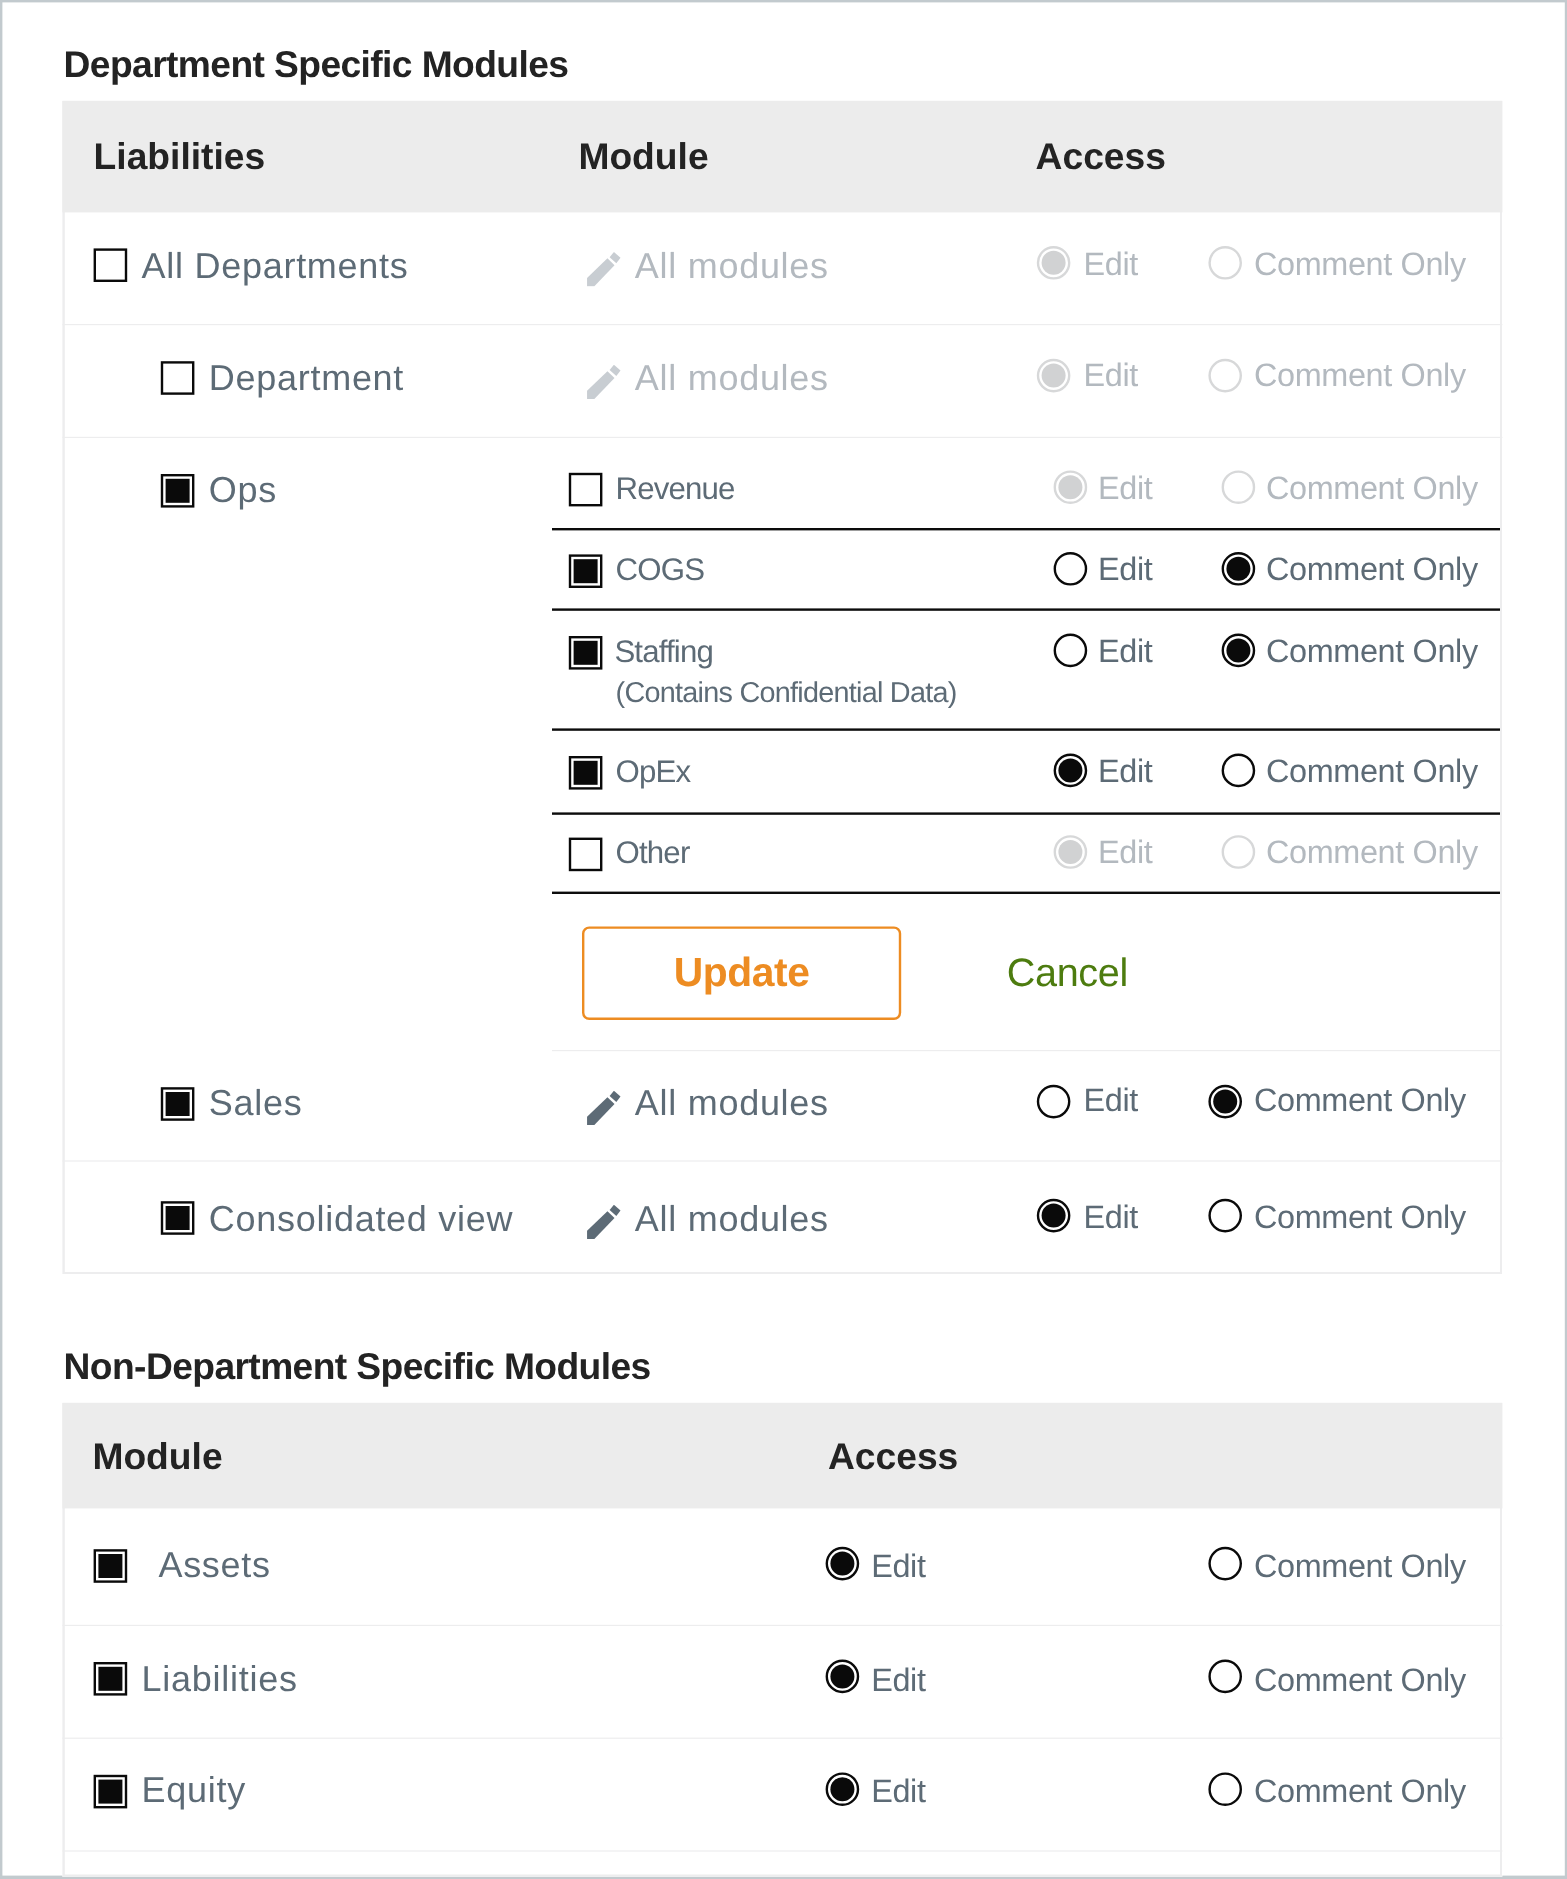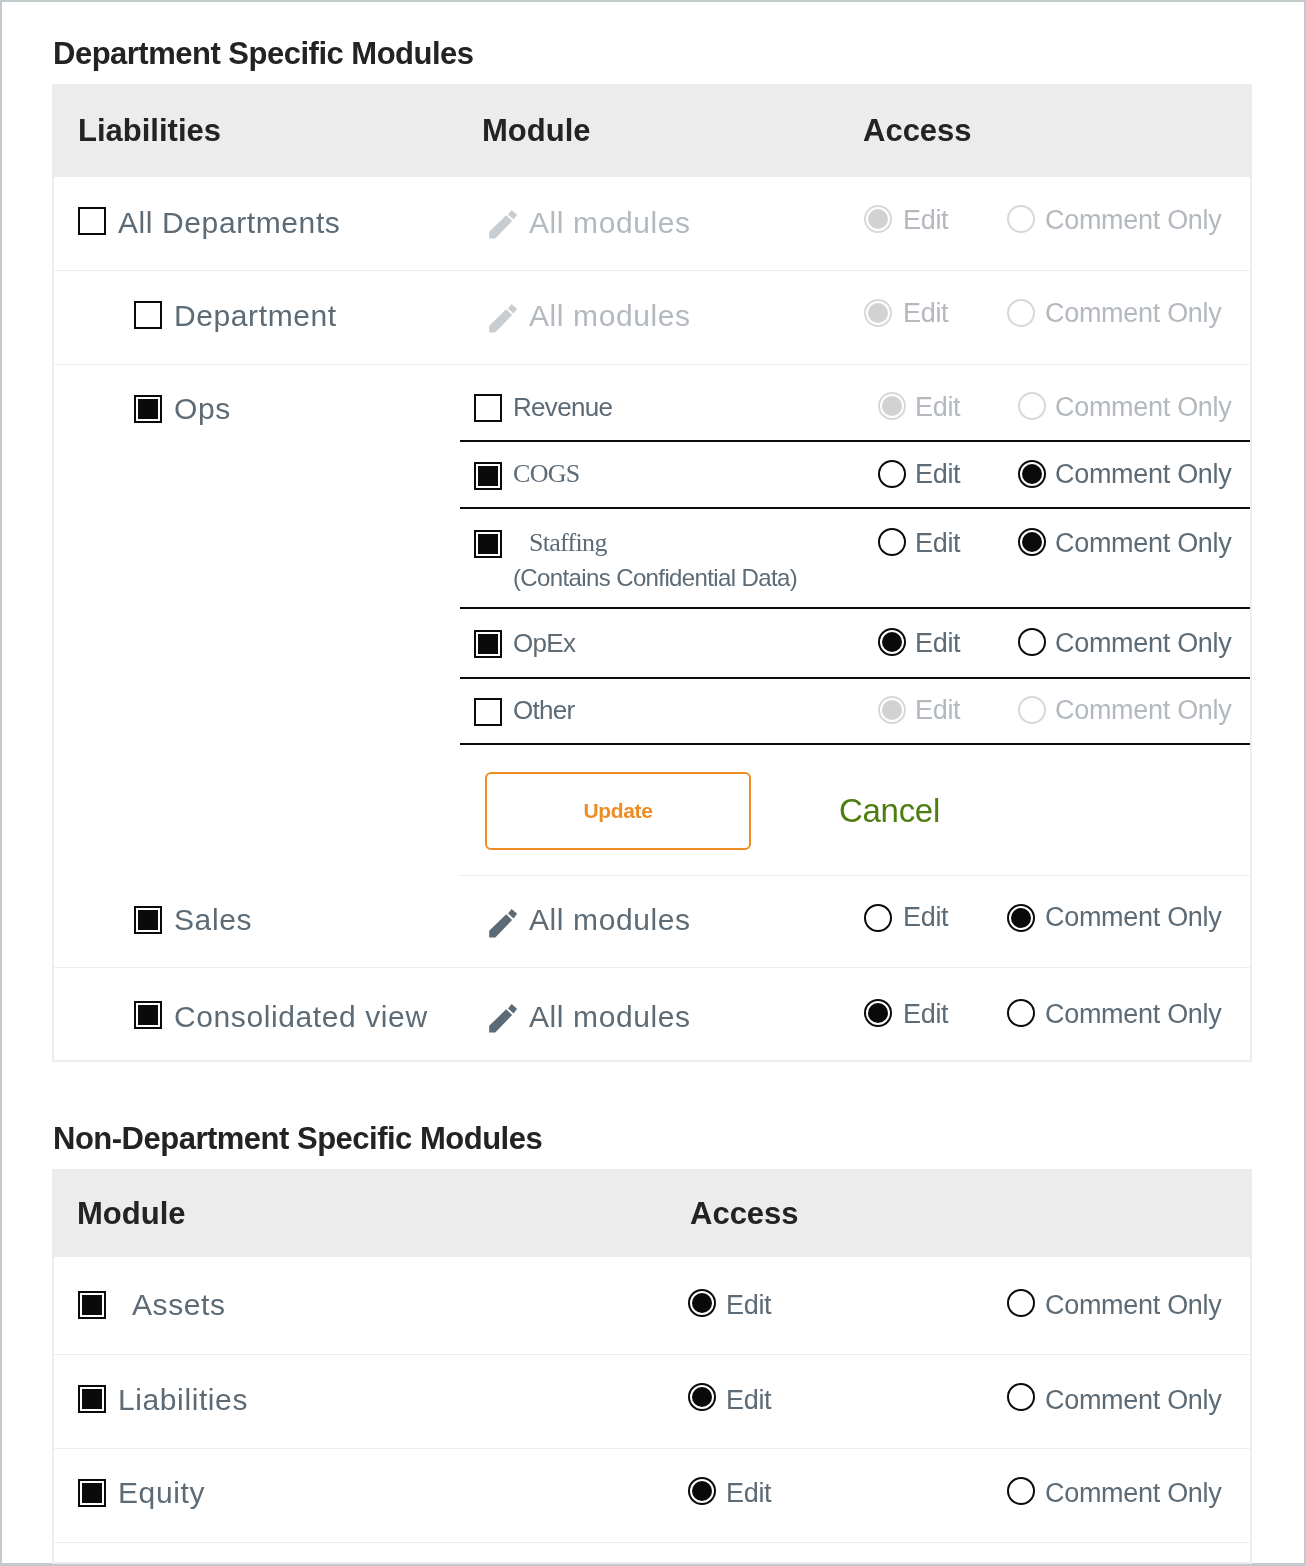--- a/index.html
+++ b/index.html
@@ -37,21 +37,21 @@
   .rdo{position:absolute;box-sizing:border-box;width:28px;height:28px;border-radius:50%;border:2.5px solid #0a0a0a;background:#fff;}
   .rdo.on::after{content:"";position:absolute;left:2px;top:2px;right:2px;bottom:2px;border-radius:50%;background:#0a0a0a;}
   .rdo.dis{border-color:#d7d8d9;}
   .rdo.dis.on::after{background:#d1d2d3;}
 
   .pencil{position:absolute;width:29px;height:29px;line-height:0;}
   .pencil svg path{fill:#5d6b76;}
   .pencil.dim svg path{fill:#c8cdd2;}
 
   .btn-update{position:absolute;box-sizing:border-box;border:2.3px solid #ed8c22;border-radius:6px;
-    color:#ed8c22;font-size:21px;font-weight:700;display:flex;align-items:center;justify-content:center;background:#fff;letter-spacing:-0.35px;}
+    color:#ed8c22;font-size:34px;font-weight:700;display:flex;align-items:center;justify-content:center;background:#fff;letter-spacing:-0.35px;}
   .btn-cancel{position:absolute;color:#4d7c0f;font-size:33px;white-space:nowrap;letter-spacing:-0.3px;}
 
   .inner{position:absolute;box-sizing:border-box;}
   .irow{position:absolute;}
   .hard{position:absolute;height:2px;background:#0c0c0c;}
 </style>
 </head>
 <body>
 
 <div class="page">
@@ -102,30 +102,30 @@
           <div class="cbx" style="left:14px;top:30px;"></div>
           <div class="mlbl" style="left:53px;top:28px;">Revenue</div>
           <div class="rdo dis on" style="left:418px;top:28px;"></div>
           <div class="acc dim" style="left:455px;top:28px;">Edit</div>
           <div class="rdo dis" style="left:558px;top:28px;"></div>
           <div class="acc dim" style="left:595px;top:28px;">Comment Only</div>
         </div>
         <div class="hard" style="left:0px;width:790px;top:76px;"></div>
         <div class="irow" style="top:77px;height:67px;">
           <div class="cbx on" style="left:14px;top:21px;"></div>
-          <div class="mlbl" style="left:53px;top:18px;font-family:Liberation Serif, serif;">COGS</div>
+          <div class="mlbl" style="left:53px;top:18px;">COGS</div>
           <div class="rdo" style="left:418px;top:19px;"></div>
           <div class="acc" style="left:455px;top:18px;">Edit</div>
           <div class="rdo on" style="left:558px;top:19px;"></div>
           <div class="acc" style="left:595px;top:18px;">Comment Only</div>
         </div>
         <div class="hard" style="left:0px;width:790px;top:143px;"></div>
         <div class="irow" style="top:144px;height:100px;">
           <div class="cbx on" style="left:14px;top:22px;"></div>
-          <div class="mlbl" style="left:69px;top:20px;font-family:Liberation Serif, serif;">Staffing</div>
+          <div class="mlbl" style="left:52px;top:20px;">Staffing</div>
           <div class="rdo" style="left:418px;top:20px;"></div>
           <div class="acc" style="left:455px;top:20px;">Edit</div>
           <div class="rdo on" style="left:558px;top:20px;"></div>
           <div class="acc" style="left:595px;top:20px;">Comment Only</div>
           <div class="sub" style="left:53px;top:56px;">(Contains Confidential Data)</div>
         </div>
         <div class="hard" style="left:0px;width:790px;top:243px;"></div>
         <div class="irow" style="top:244px;height:70px;">
           <div class="cbx on" style="left:14px;top:22px;"></div>
           <div class="mlbl" style="left:53px;top:20px;">OpEx</div>

